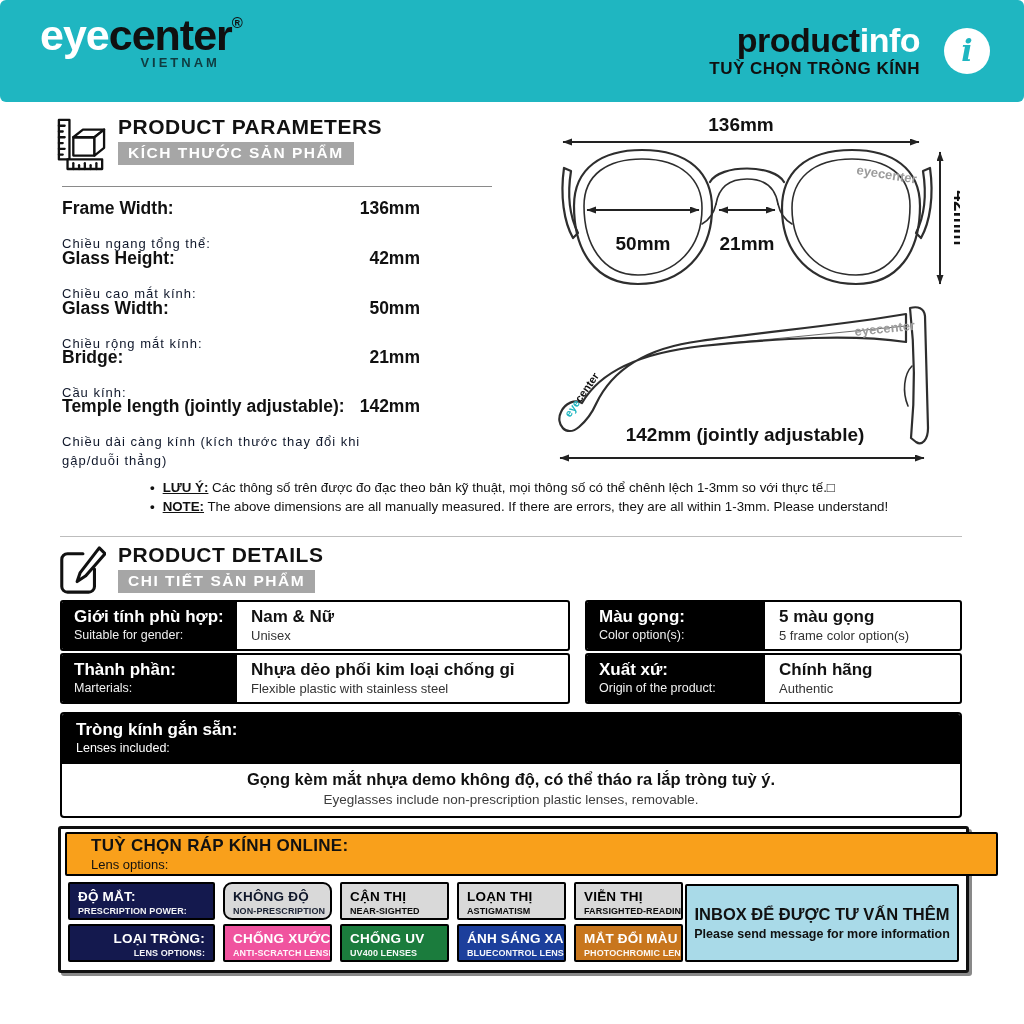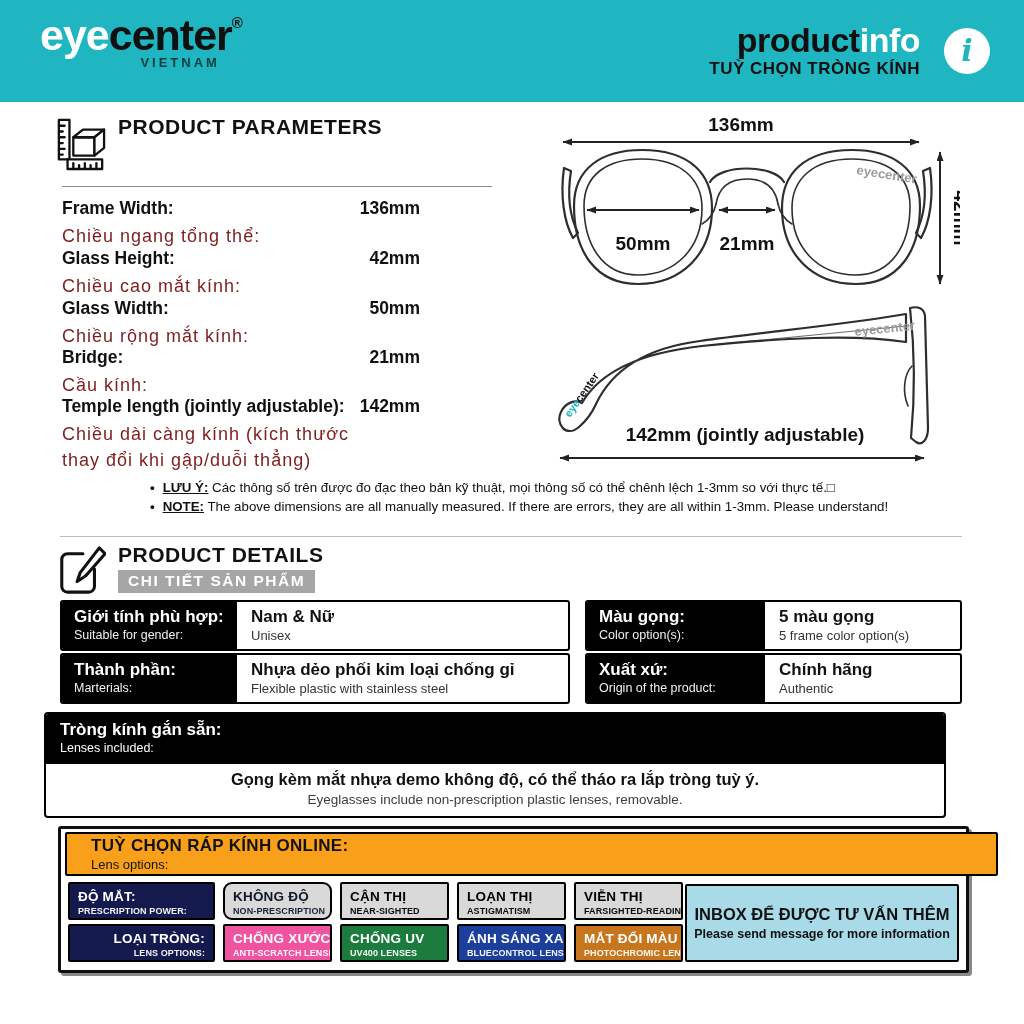--- a/index.html
+++ b/index.html
@@ -1,19 +1,19 @@
 <!DOCTYPE html>
 <html><head>
 <meta charset="utf-8">
 <style>
   html,body{margin:0;padding:0;background:#e8e8e8;}
   .page{position:relative;width:1024px;height:1024px;background:#fff;margin:0 auto;overflow:hidden;
         font-family:"Liberation Sans","DejaVu Sans",sans-serif;color:#111;}
   
-  .topbar{position:absolute;left:0;top:0;width:1024px;height:102px;background:#1FB6C1;}
+  .topbar{position:absolute;left:0;top:0;width:1024px;height:102px;background:#1FB6C1;border-radius:6px;}
   .brand{position:absolute;left:40px;top:12px;}
   .brand-line{font-size:43px;font-weight:bold;letter-spacing:-1px;line-height:1.1;}
   .brand-eye{color:#ffffff;}
   .brand-center{color:#101010;}
   .brand-reg{color:#101010;font-size:15px;vertical-align:22px;font-weight:bold;}
   .brand-sub{text-align:right;padding-right:22px;margin-top:-4px;font-size:13px;font-weight:bold;
              letter-spacing:3px;color:#0F3C41;}
   .topbar-right{position:absolute;right:34px;top:0;height:102px;display:flex;align-items:center;gap:24px;}
   .pi-title{font-size:34px;font-weight:bold;letter-spacing:-0.5px;line-height:1.05;text-align:right;}
   .pi-black{color:#101010;} .pi-white{color:#ffffff;}
@@ -30,21 +30,21 @@
              letter-spacing:1.5px;padding:2px 10px 3px;margin-top:5px;}
   
   .divider1{position:absolute;left:62px;top:186px;width:430px;height:1px;background:#8a8a8a;}
   .divider2{position:absolute;left:60px;top:536px;width:902px;height:1px;background:#bdbdbd;}
   .param-list{position:absolute;left:62px;top:198px;width:358px;}
   .param-row{position:absolute;left:0;right:0;}
   .param-row:nth-of-type(1){top:0;} .param-row:nth-of-type(2){top:50px;}
   .param-row:nth-of-type(3){top:100px;} .param-row:nth-of-type(4){top:149px;}
   .param-row:nth-of-type(5){top:198px;}
   .param-label{font-size:17.5px;font-weight:bold;}
-  .param-sub{font-size:18px;color:#7f1d1d;letter-spacing:1px;margin-top:4px;width:320px;line-height:1.45;}
+  .param-sub{font-size:13px;color:#0f172a;letter-spacing:1px;margin-top:16px;width:320px;line-height:1.45;}
   .param-value{position:absolute;right:0;top:0;font-size:17.5px;font-weight:bold;}
   
   .front-svg{position:absolute;left:550px;top:112px;}
   .side-svg{position:absolute;left:550px;top:300px;}
   .dim{font-size:19px;font-weight:bold;fill:#111;font-family:"Liberation Sans","DejaVu Sans",sans-serif;}
   .wm{font-size:13px;font-weight:bold;fill:#9b9b9b;font-family:"Liberation Sans","DejaVu Sans",sans-serif;}
   .tiplogo{font-size:11px;font-weight:bold;font-family:"Liberation Sans","DejaVu Sans",sans-serif;}
   
   .notes{position:absolute;left:150px;top:479px;width:740px;font-size:13.3px;line-height:18.5px;}
   .note-line{display:flex;gap:8px;}
@@ -58,21 +58,21 @@
   .details-grid{position:absolute;left:60px;top:600px;width:902px;height:106px;}
   .dcell-label{background:#000;color:#fff;padding:4px 12px;box-sizing:border-box;flex:0 0 auto;}
   .dcell-l1 .dcell-label,.dcell-l2 .dcell-label{width:175px;}
   .dcell-r1 .dcell-label,.dcell-r2 .dcell-label{width:178px;}
   .dcell-label-main{font-size:17px;font-weight:bold;line-height:1.25;}
   .dcell-label-sub{font-size:12.5px;color:#f1f1f1;margin-top:1px;}
   .dcell-value{padding:4px 14px;flex:1;}
   .dcell-value-main{font-size:17px;font-weight:bold;line-height:1.25;}
   .dcell-value-sub{font-size:13px;color:#333;margin-top:1px;}
   
-  .lenses-box{position:absolute;left:44px;top:712px;width:902px;height:106px;border:2px solid #000;
+  .lenses-box{position:absolute;left:60px;top:712px;width:902px;height:106px;border:2px solid #000;
               border-radius:4px;overflow:hidden;background:#fff;box-sizing:border-box;}
   .lenses-head{background:#000;color:#fff;height:50px;padding:6px 14px;box-sizing:border-box;}
   .lenses-head-main{font-size:17px;font-weight:bold;}
   .lenses-head-sub{font-size:12.5px;margin-top:1px;}
   .lenses-body{padding:6px 14px;text-align:center;}
   .lenses-body-main{font-size:16.5px;font-weight:bold;}
   .lenses-body-sub{font-size:13.5px;color:#3d3d3d;margin-top:3px;}
   
   .options-box{position:absolute;left:58px;top:826px;width:905px;height:141px;border:3px solid #101010;
                border-radius:3px;background:#fff;box-sizing:content-box;
@@ -131,20 +131,21 @@
         <line x1="30" y1="48" x2="30" y2="54"></line>
           <line x1="36" y1="50" x2="36" y2="54"></line>
         <line x1="42" y1="48" x2="42" y2="54"></line>
         <path d="M18,21 L40,21 L40,40 L18,40 Z"></path>
         <path d="M18,21 L28,13 L50,13 L40,21 Z"></path>
         <path d="M40,21 L50,13 L50,32 L40,40 Z"></path>
       </g>
     </svg>
     <div>
       <div class="sec-title">PRODUCT PARAMETERS</div>
+      <div class="sec-badge">KÍCH THƯỚC SẢN PHẨM</div>
     </div>
   </div>
   <div class="divider1"></div>
 
   <div class="param-list">
     <div class="param-row">
       <div class="param-label">Frame Width:</div>
       <div class="param-sub">Chiều ngang tổng thể:</div>
       <div class="param-value">136mm</div>
     </div>

